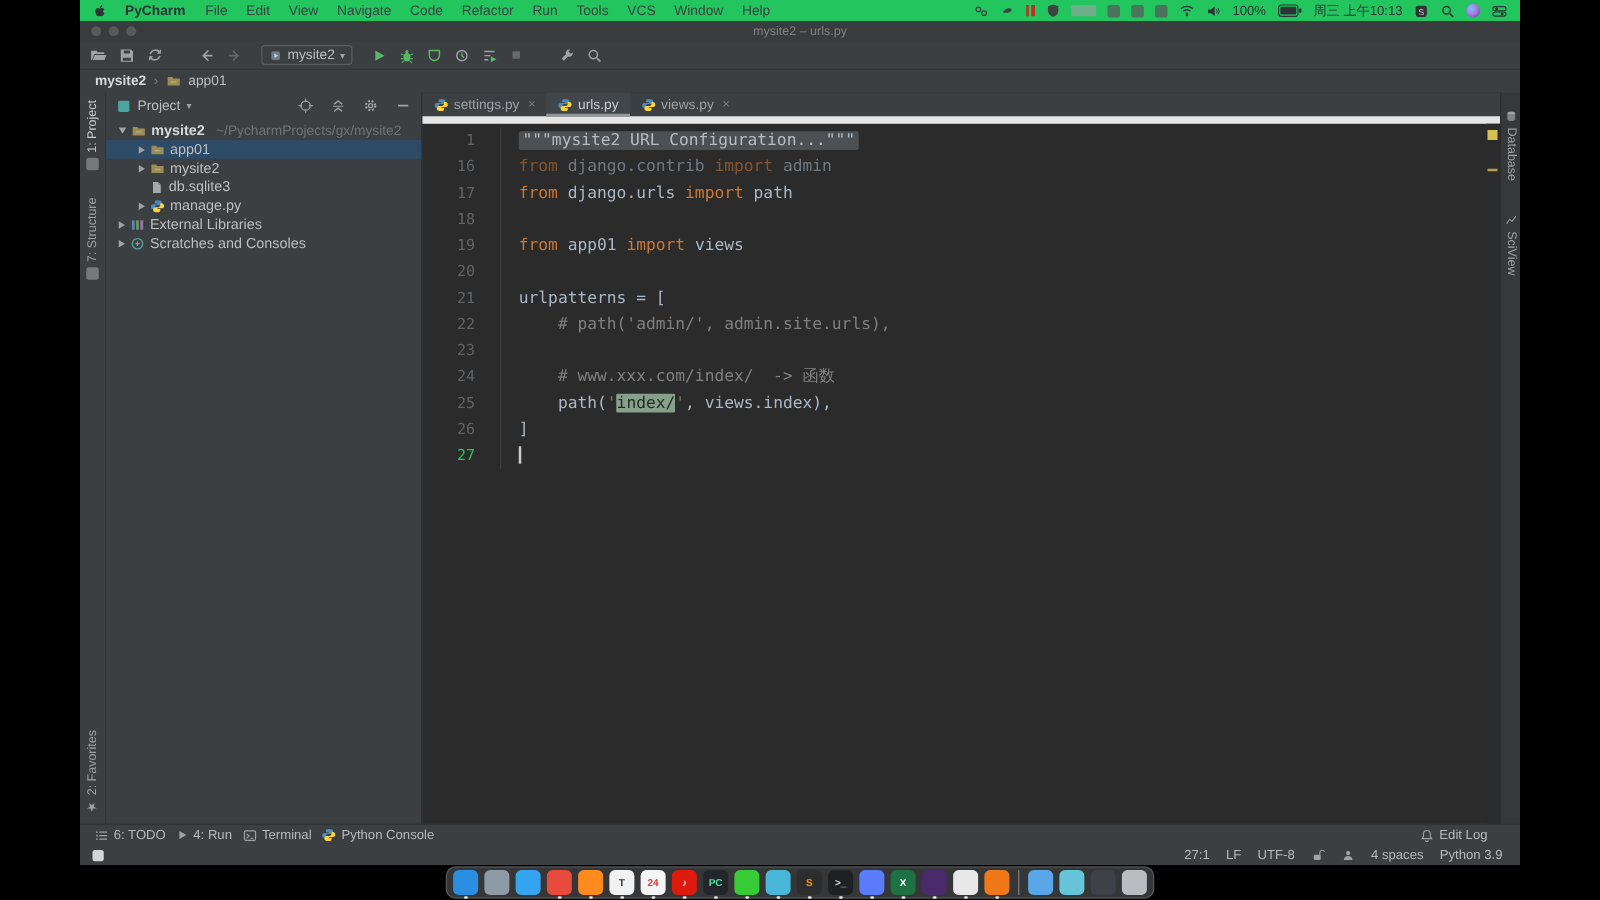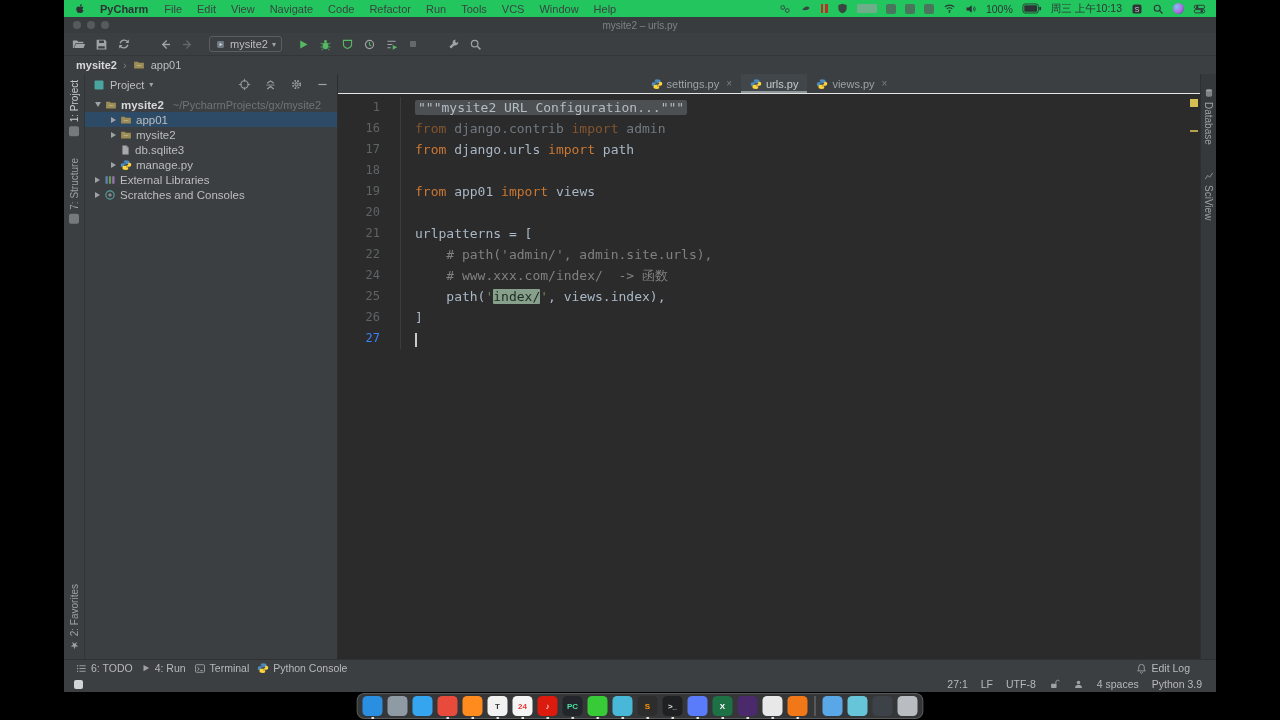--- a/index.html
+++ b/index.html
@@ -59,30 +59,30 @@
   .trow.selected{background:#2d4b66;}
   .trow .lbl.bold{font-weight:bold;color:#d6d8da;}
   .trow .hint{color:#6e7477;margin-left:5px;font-size:11px;}
   .arr{width:0;height:0;flex:none;}
   .arr.r{border-top:3.5px solid transparent;border-bottom:3.5px solid transparent;border-left:5px solid #9fa3a6;}
   .arr.d{border-left:3.5px solid transparent;border-right:3.5px solid transparent;border-top:5px solid #9fa3a6;}
   .arr.none{width:5px;}
 
   
   #editor{flex:1;display:flex;flex-direction:column;background:#2b2b2b;min-width:0;}
-  #tabbar{height:19px;background:#3c3f41;display:flex;flex:none;border-bottom:1px solid #e5e5e5;justify-content:center;}
+  #tabbar{height:19px;background:#3c3f41;display:flex;flex:none;border-bottom:6px solid #e5e5e5;}
   .tab{display:flex;align-items:center;gap:4px;padding:0 9px;font-size:11px;color:#9da2a6;position:relative;}
   .tab.active{color:#c9ccce;background:#41464a;}
   .tab.active::after{content:"";position:absolute;left:0;right:0;bottom:0;height:2px;background:#8f969a;}
   .tab .x{color:#7b7f82;font-size:10px;margin-left:3px;}
   #codewrap{flex:1;display:flex;min-height:0;}
   #code{flex:1;padding-top:3px;font-family:"DejaVu Sans Mono",monospace;font-size:13px;line-height:21px;min-width:0;}
   .code-line{display:flex;height:21px;}
   .gut{width:42px;flex:none;text-align:right;color:#606366;font-size:12px;padding-right:8px;}
-  .gut.cur{color:#3b82f6;}
+  .gut.cur{color:#22c55e;}
   .foldcol{width:12px;flex:none;border-right:1px solid #3a3c3e;color:#6e7275;font-size:9px;text-align:center;}
   .body{white-space:pre;padding-left:14px;color:#a9b7c6;}
   .body.dim{opacity:.55;}
   .tok-kw{color:#cc7832;}
   .tok-str{color:#6a8759;}
   .tok-com{color:#808080;}
   .tok-txt{color:#a9b7c6;}
   .tok-fold{background:#4c5052;color:#b4bcc4;border-radius:2px;padding:0 3px;}
   .tok-hl{background:#87a08c;color:#1e2b20;border-radius:1px;}
   .caret{display:inline-block;width:1.5px;height:14px;background:#c8cacc;vertical-align:middle;}
@@ -487,20 +487,25 @@
             </div>
             <div class="code-line">
               <span class="gut">21</span>
               <span class="foldcol"></span>
               <span class="body"><span class="tok-txt">urlpatterns = [</span></span>
             </div>
             <div class="code-line">
               <span class="gut">22</span>
               <span class="foldcol"></span>
               <span class="body"><span class="tok-com">    # path('admin/', admin.site.urls),</span></span>
+            </div>
+            <div class="code-line">
+              <span class="gut">23</span>
+              <span class="foldcol"></span>
+              <span class="body"></span>
             </div>
             <div class="code-line">
               <span class="gut">24</span>
               <span class="foldcol"></span>
               <span class="body"><span class="tok-com">    # www.xxx.com/index/  -&gt; 函数</span></span>
             </div>
             <div class="code-line">
               <span class="gut">25</span>
               <span class="foldcol"></span>
               <span class="body"><span class="tok-txt">    path(</span><span class="tok-str">'</span><span class="tok-hl">index/</span><span class="tok-str">'</span><span class="tok-txt">, views.index),</span></span>

